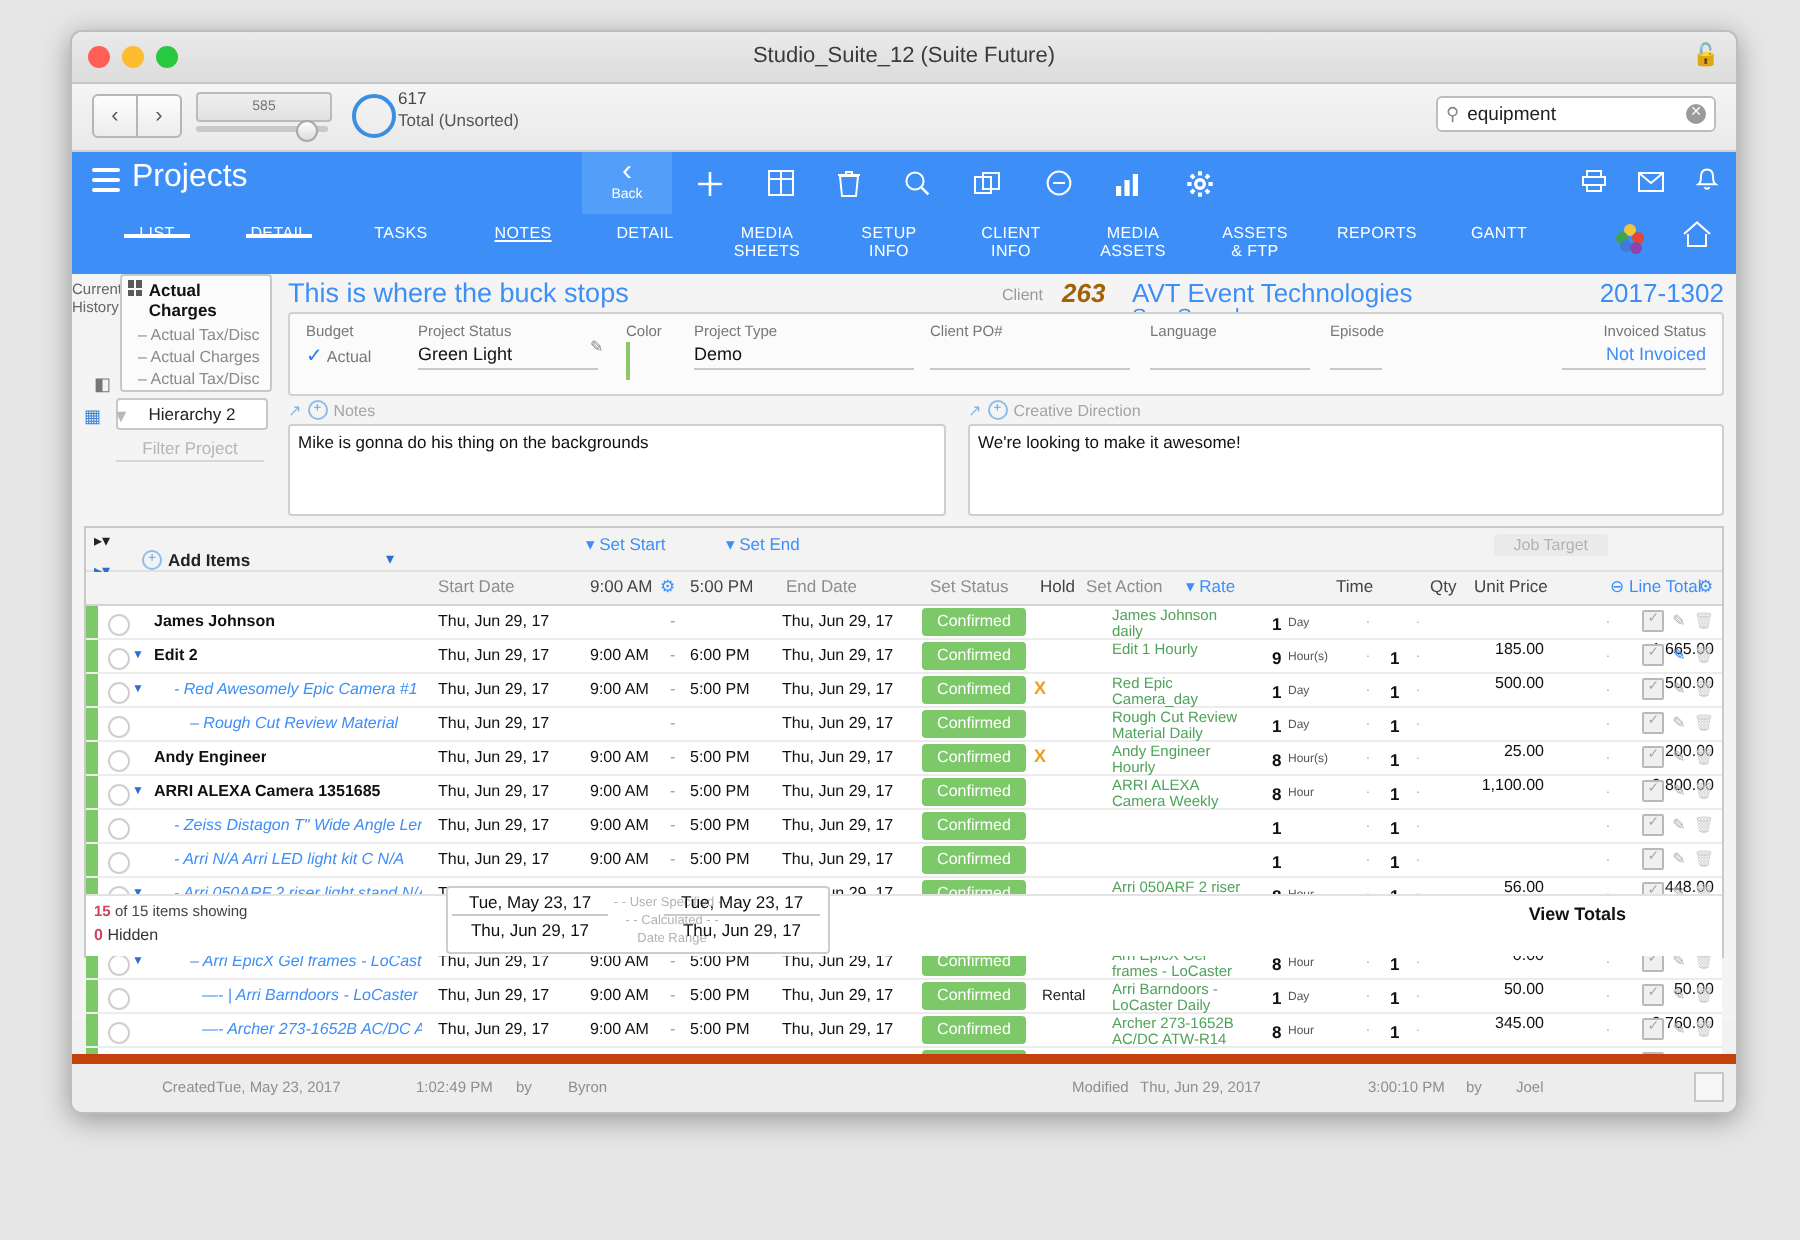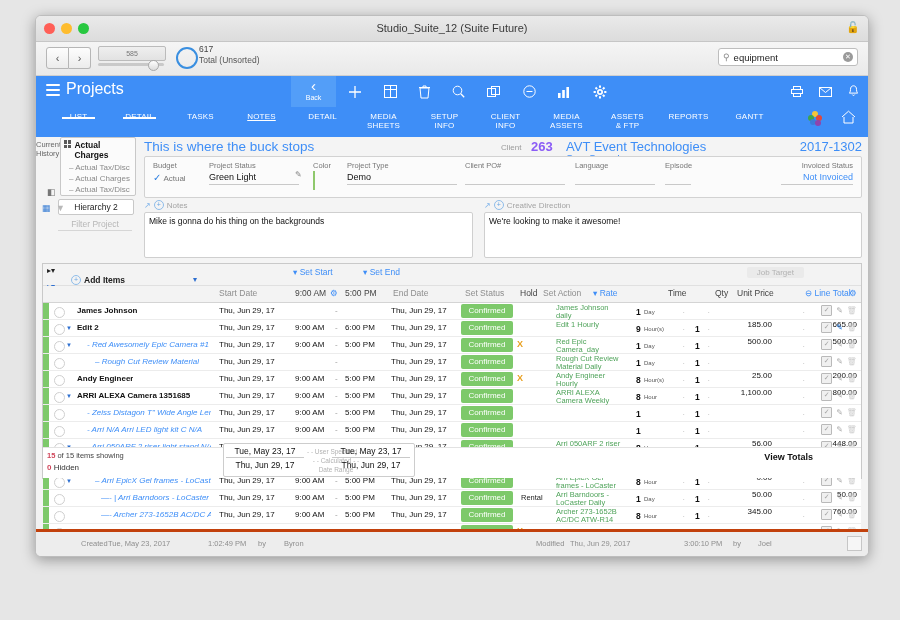--- a/index.html
+++ b/index.html
@@ -158,21 +158,21 @@
   }
   .ico-bars{position:absolute;left:11px;top:50px;color:#777;font-size:9px;}
   .ico-chart{position:absolute;left:6px;top:66px;color:#3a7fd5;font-size:9px;}
   .ico-funnel{position:absolute;left:20px;top:66px;color:#b9b9b9;font-size:9px;}
 
   
   .proj-title{
     position:absolute;left:108px;top:2px;color:#3e8ef7;font-size:13.5px;
   }
   .client-lab{position:absolute;left:465px;top:6px;font-size:8px;color:#9a9a9a;}
-  .client-num{position:absolute;left:495px;top:2px;font-size:13px;color:#8b5cf6;font-weight:bold;}
+  .client-num{position:absolute;left:495px;top:2px;font-size:13px;color:#a16207;font-weight:bold;font-style:italic;}
   .client-name{position:absolute;left:530px;top:2px;font-size:13px;color:#3e8ef7;}
   .client-sub{position:absolute;left:530px;top:16px;font-size:11px;color:#3e8ef7;}
   .proj-code{position:absolute;right:6px;top:2px;font-size:13px;color:#3e8ef7;}
 
   
   .infopanel{
     position:absolute;left:108px;top:19px;right:6px;height:40px;
     background:#fbfbfb;border:1px solid #d2d2d2;border-radius:2px;
   }
   .ip-field{position:absolute;top:4px;}
@@ -253,21 +253,21 @@
     border:1px solid #cdcdcd;border-radius:2px;
   }
   .dr-col{position:absolute;top:2px;font-size:8.5px;color:#111;text-align:center;width:78px;}
   .dr-col div{border-bottom:1px solid #c9c9c9;padding-bottom:1px;margin-bottom:2px;}
   .dr-mid{position:absolute;left:82px;top:3px;width:60px;text-align:center;font-size:6.5px;color:#b2b2b2;line-height:9px;}
   .viewtotals{position:absolute;right:48px;top:4px;font-size:9px;color:#111;font-weight:bold;}
 
   
   .winfoot{
     position:absolute;left:0;right:0;bottom:0;height:24px;background:#ededed;
-    border-top:3px solid #c2410c;font-size:7.5px;color:#8e8e8e;
+    border-top:5px solid #c2410c;font-size:7.5px;color:#8e8e8e;
   }
   .wf{position:absolute;top:7px;}
   .wf-box{position:absolute;right:6px;top:4px;width:13px;height:13px;border:1px solid #c6c6c6;background:#f6f6f6;}
 </style>
 </head>
 <body>
 
 <div class="page">
  <div class="window">
 

